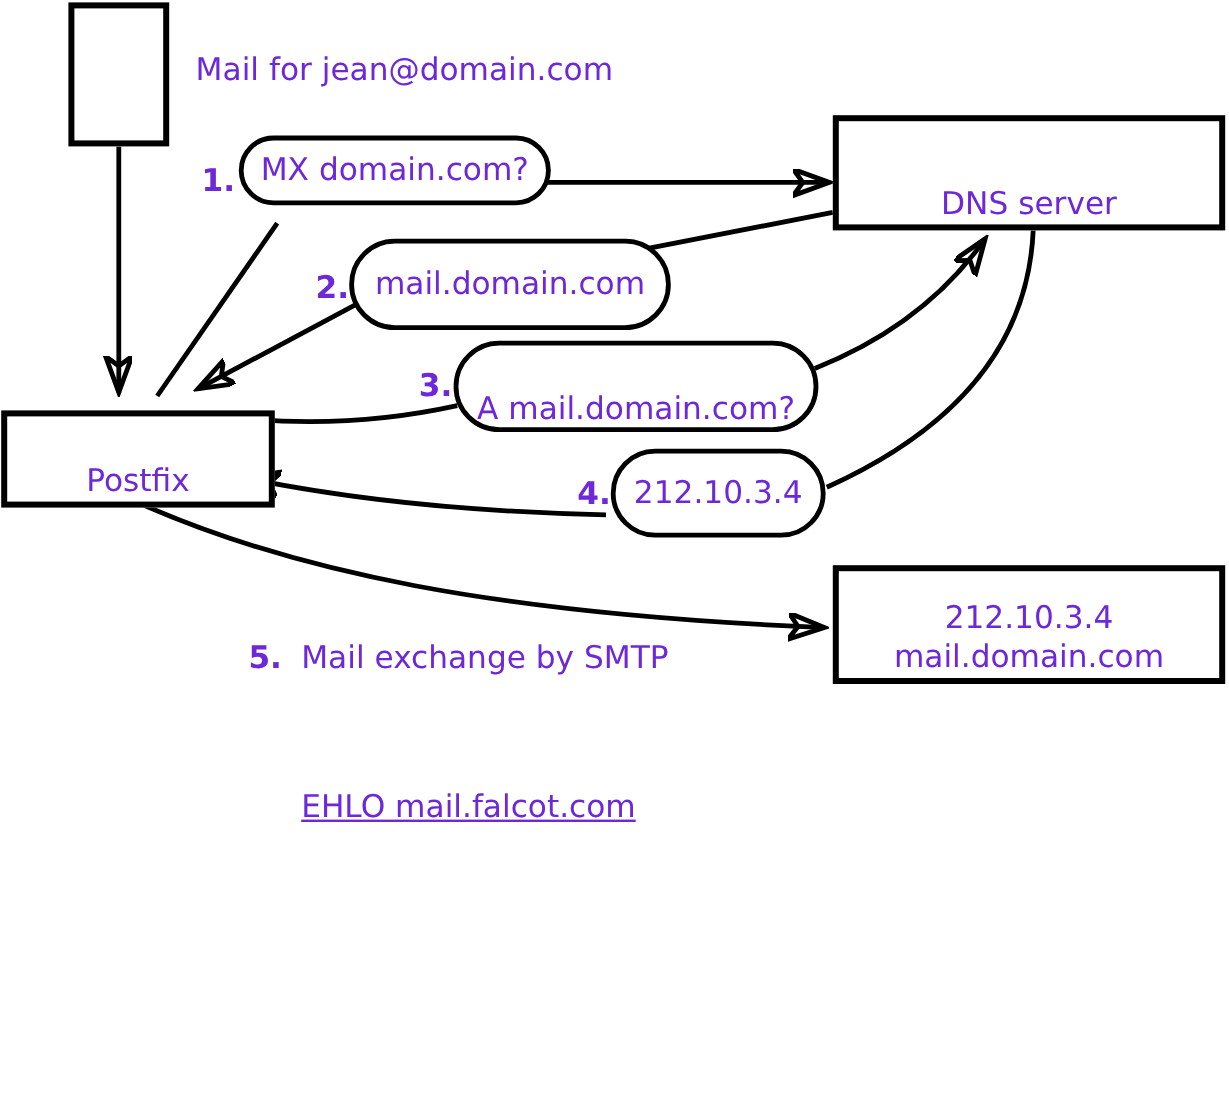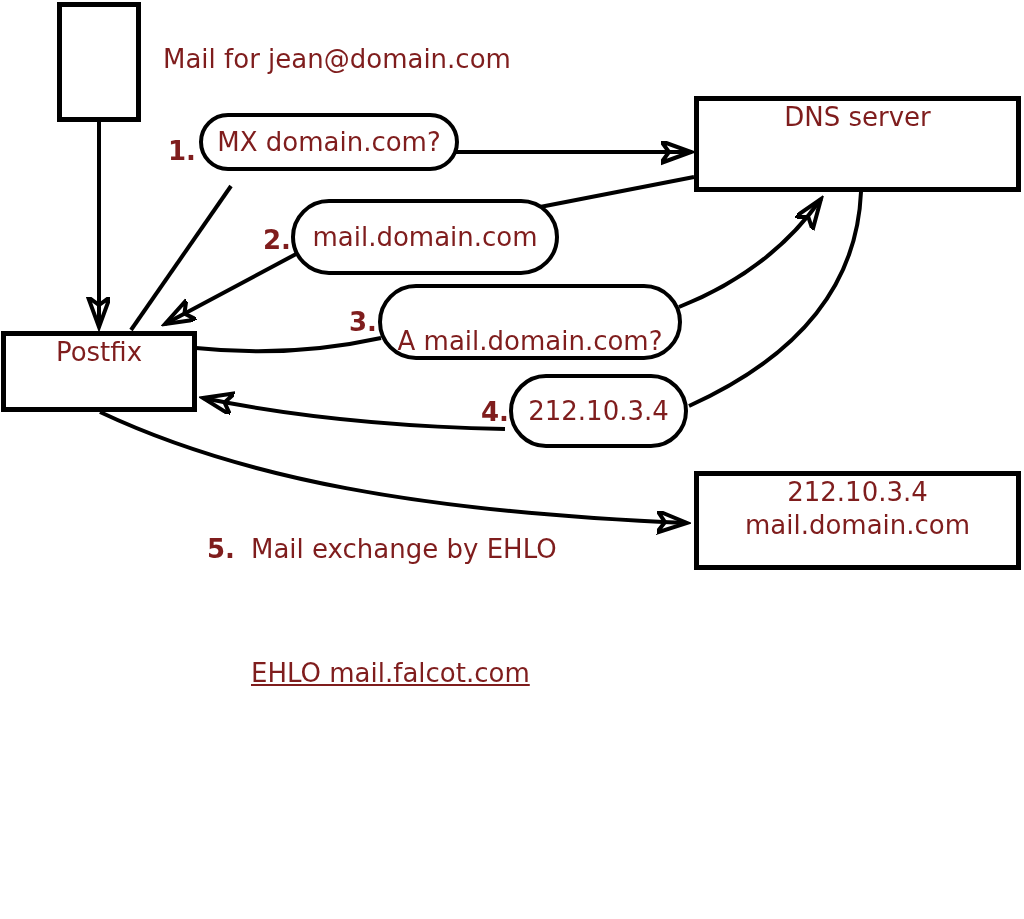--- a/index.html
+++ b/index.html
@@ -5,21 +5,21 @@
   html, body {
     margin: 0;
     padding: 0;
     background: #ffffff;
   }
   .stage {
     position: relative;
     width: 1024px;
     height: 919px;
     background: #ffffff;
-    color: #7f1d1d;
+    color: #6d28d9;
     font-family: "DejaVu Sans", sans-serif;
     overflow: hidden;
   }
   .connectors {
     position: absolute;
     left: 0;
     top: 0;
     width: 1024px;
     height: 919px;
   }
@@ -29,21 +29,21 @@
     fill: none;
   }
   .node {
     position: absolute;
     box-sizing: border-box;
     border: 5px solid #000000;
     background: #ffffff;
     display: flex;
     flex-direction: column;
     align-items: center;
-    justify-content: flex-start;
+    justify-content: flex-end;
     text-align: center;
     font-size: 26px;
     line-height: 33px;
   }
   .pill {
     position: absolute;
     box-sizing: border-box;
     border: 4px solid #000000;
     border-radius: 40px;
     background: #ffffff;
@@ -98,21 +98,21 @@
     <path d="M 679 307 Q 770 271 821 199" marker-end="url(#ah)"></path>
     <path d="M 861 192 Q 855 331 689 406"></path>
     <path d="M 505 429 C 410 427 300 418 203 398" marker-end="url(#ah)"></path>
     <path d="M 100 412 C 240 478 420 512 687 523" marker-end="url(#ah)"></path>
   </svg>
 
   <div class="node" style="left:57px; top:2px; width:84px; height:120px;"></div>
 
   <div class="floating-label" style="left:163px; top:44px;">Mail for jean@domain.com</div>
 
-  <div class="node" style="left:1px; top:331px; width:196px; height:81px;">
+  <div class="node" style="left:1px; top:342px; width:228px; height:81px;">
     <span>Postfix</span>
   </div>
 
   <div class="node" style="left:694px; top:96px; width:327px; height:96px;">
     <span>DNS server</span>
   </div>
 
   <div class="node" style="left:694px; top:471px; width:327px; height:99px;">
     <div>212.10.3.4</div>
     <div>mail.domain.com</div>
@@ -132,21 +132,21 @@
   <div class="pill" style="left:378px; top:284px; width:304px; height:76px;align-items:flex-end;">
     <span>A mail.domain.com?</span>
   </div>
 
   <div class="num" style="left:481px; top:398px;">4.</div>
   <div class="pill" style="left:509px; top:374px; width:179px; height:74px;">
     <span>212.10.3.4</span>
   </div>
 
   <div class="num" style="left:207px; top:535px;">5.</div>
-  <div class="floating-label" style="left:251px; top:534px;">Mail exchange by EHLO</div>
+  <div class="floating-label" style="left:251px; top:534px;">Mail exchange by SMTP</div>
 
   <div class="smtp-block">
     <div class="smtp-line">EHLO mail.falcot.com</div>
     
     
     
     
     
     
     

